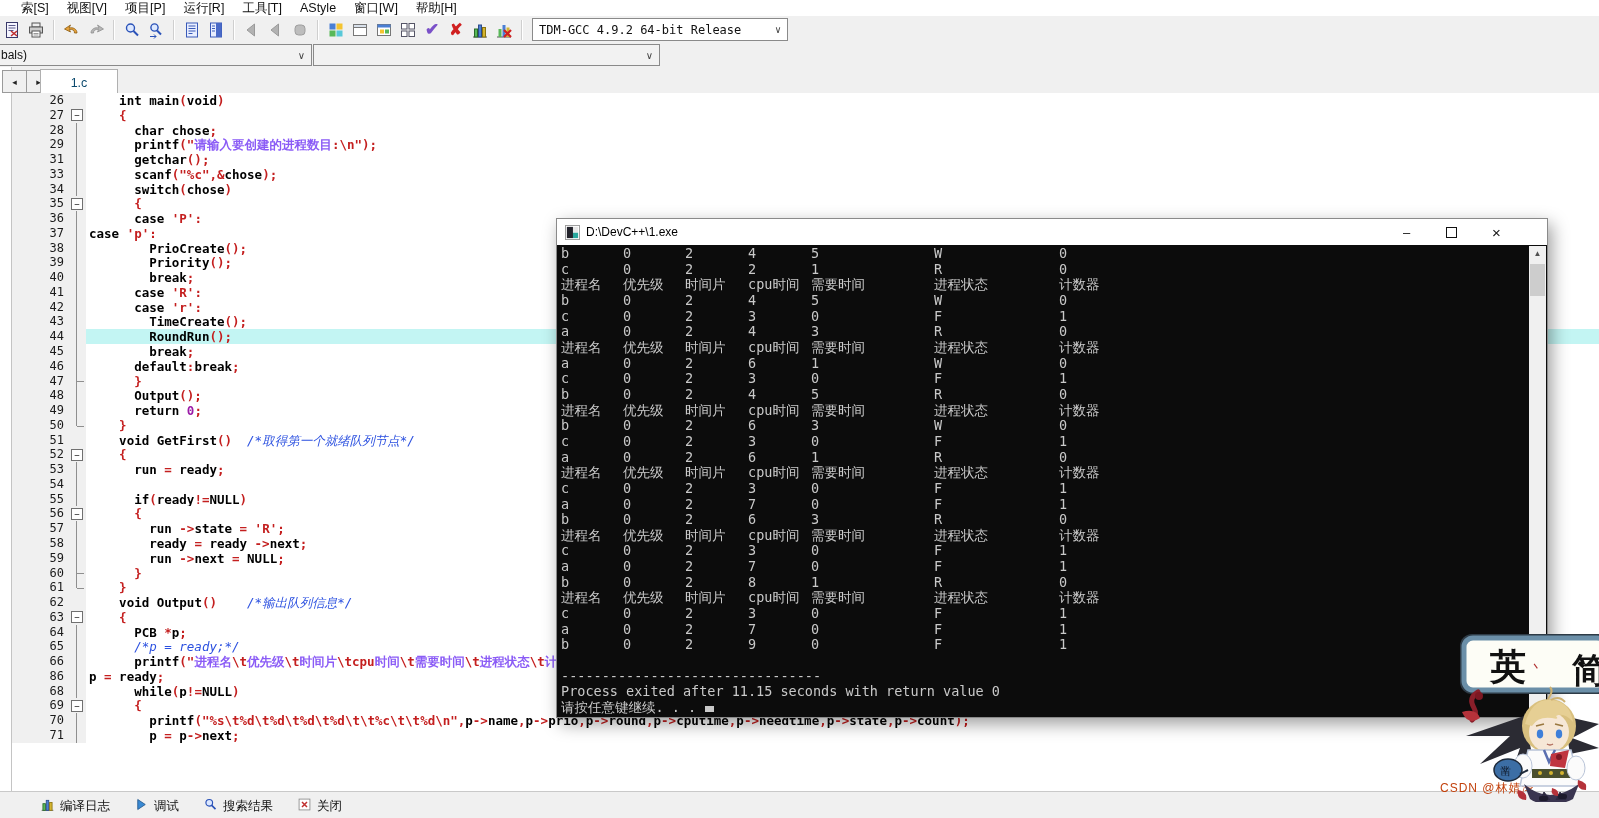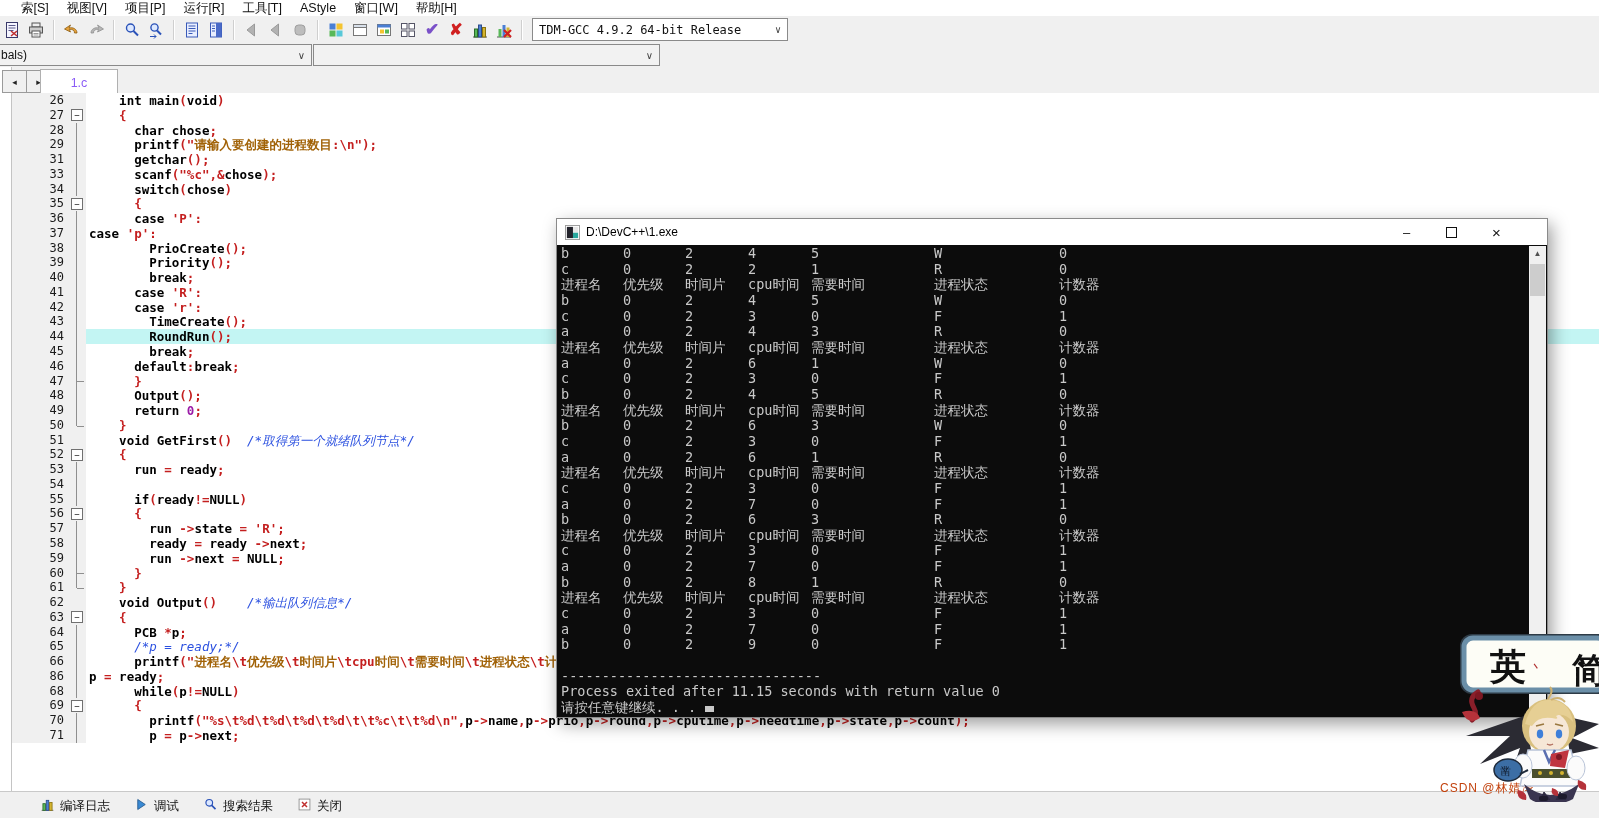--- a/index.html
+++ b/index.html
@@ -32,41 +32,41 @@
   .combo.c1{left:-2px;width:312px;}
   .combo.c2{left:313px;width:345px;}
 
   
   .tabrow{position:absolute;top:67px;left:12px;right:0;height:26px;background:#f0f0f0;border-bottom:1px solid #c6c6c6;}
   .tscroll{position:absolute;top:3px;width:23px;height:21px;background:#f0f0f0;border:1px solid #9a9a9a;
            display:flex;align-items:center;justify-content:center;font-size:9px;color:#222;}
   .tscroll.l{left:-10px;} .tscroll.r{left:14px;}
   .filetab{position:absolute;left:28px;top:2px;height:25px;min-width:56px;background:#fff;
            border:1px solid #b0b0b0;border-bottom:none;display:flex;align-items:center;justify-content:center;
-           font-size:12.5px;color:#8b5cf6;padding:0 10px;}
+           font-size:12.5px;color:#0c4a6e;padding:0 10px;}
   .leftpanel{position:absolute;left:0;top:67px;bottom:23px;width:11px;background:#fff;border-right:1px solid #c4c4c4;}
 
   
   .editor{position:absolute;left:12px;top:93px;right:0;bottom:23px;background:#fff;overflow:hidden;}
   .erow{display:flex;height:14.77px;line-height:14.77px;}
   .gut{width:74px;flex:none;background:#f0f0f0;display:flex;}
   .lnum{flex:1;text-align:right;padding-right:5px;font:12px "DejaVu Sans Mono",monospace;color:#1a1a1a;}
   .fold{width:17px;flex:none;position:relative;}
   .fv::before,.ft::before{content:"";position:absolute;left:7px;top:0;bottom:0;border-left:1px solid #8f8f8f;}
   .fe::before{content:"";position:absolute;left:7px;top:0;height:52%;border-left:1px solid #8f8f8f;}
   .ft::after{content:"";position:absolute;left:8px;top:52%;width:7px;border-top:1px solid #8f8f8f;}
   .fe::after{content:"";position:absolute;left:8px;top:52%;width:7px;border-top:1px solid #8f8f8f;}
   .fm::before{content:"\2212";position:absolute;left:2px;top:1.5px;width:10px;height:10px;border:1px solid #707070;
               background:#fff;font:9px/10px "DejaVu Sans Mono",monospace;text-align:center;color:#222;}
   .ecode{flex:1;white-space:pre;font:600 12.5px "DejaVu Sans Mono",monospace;color:#000;padding-left:3px;overflow:hidden;}
   .erow.hl .ecode{background:#c3f5f3;}
   .seg-k{color:#000;font-weight:700;}
   .seg-p{color:#c41f1f;}
   .seg-s{color:#c41f1f;}
-  .seg-j{color:#a16207;}
+  .seg-j{color:#8b5cf6;}
   .seg-c{color:#2b50e0;font-style:italic;font-weight:400;}
   .seg-n{color:#9b1ca8;}
   .seg-pl{color:#000;}
 
   
   .console{position:absolute;left:556px;top:218px;width:990px;height:498px;z-index:5;
            background:#0c0c0c;border:1px solid #8a8a8a;box-shadow:4px 6px 16px rgba(0,0,0,.38);}
   .ctitle{position:absolute;left:0;top:0;right:0;height:26px;background:#fff;display:flex;align-items:center;}
   .cicon{width:15px;height:15px;margin:0 6px 0 8px;flex:none;}
   .ctext{font-size:12px;color:#000;}

